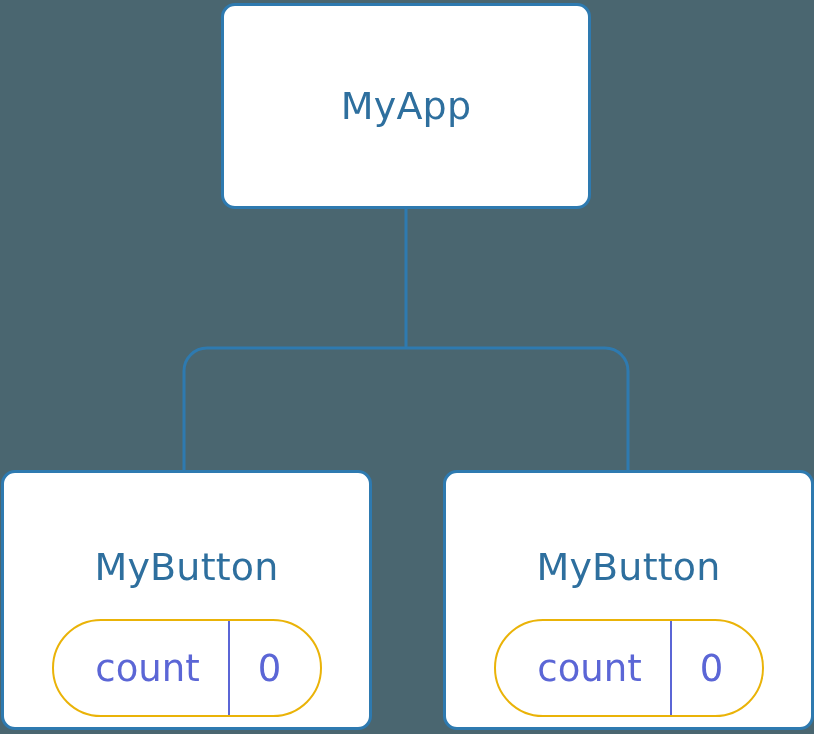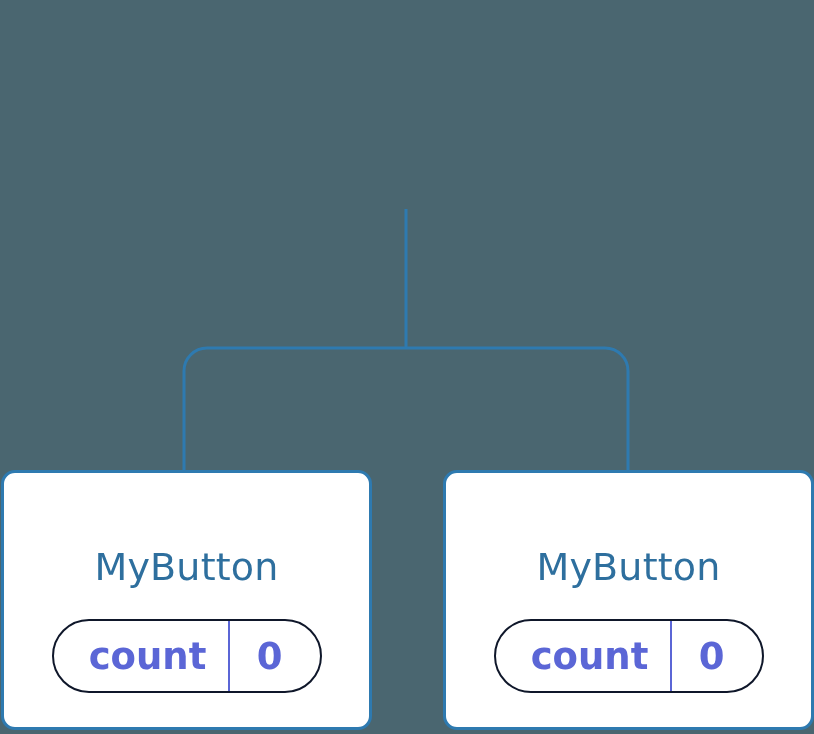--- a/index.html
+++ b/index.html
@@ -80,27 +80,26 @@
   .node-child-left .node-title,
   .node-child-right .node-title {
     margin-top: 75px;
   }
 
   
   .pill {
     margin-top: 33px;
     display: flex;
     align-items: stretch;
-    height: 74px;
+    height: 98px;
     box-sizing: border-box;
-    border: 2px solid #0f172a;
+    border: 2px solid #eab308;
     border-radius: 49px;
     background: transparent;
     overflow: hidden;
-    font-weight: bold;
   }
 
   .pill-key {
     display: flex;
     align-items: center;
     justify-content: center;
     box-sizing: border-box;
     width: 174px;
     padding-left: 14px;
     color: #5b66d6;
@@ -138,20 +137,23 @@
     <path d="M 406 209
              L 406 348
              M 184 470
              L 184 371
              A 23 23 0 0 1 207 348
              L 605 348
              A 23 23 0 0 1 628 371
              L 628 470" fill="none" stroke="#2e7ab0" stroke-width="3" stroke-linecap="butt" stroke-linejoin="round"></path>
   </svg>
 
+  <div class="node node-root">
+    <div class="node-title">MyApp</div>
+  </div>
 
   <div class="node node-child-left">
     <div class="node-title">MyButton</div>
     <div class="pill">
       <div class="pill-key">count</div>
       <div class="pill-divider"></div>
       <div class="pill-value">0</div>
     </div>
   </div>
 

